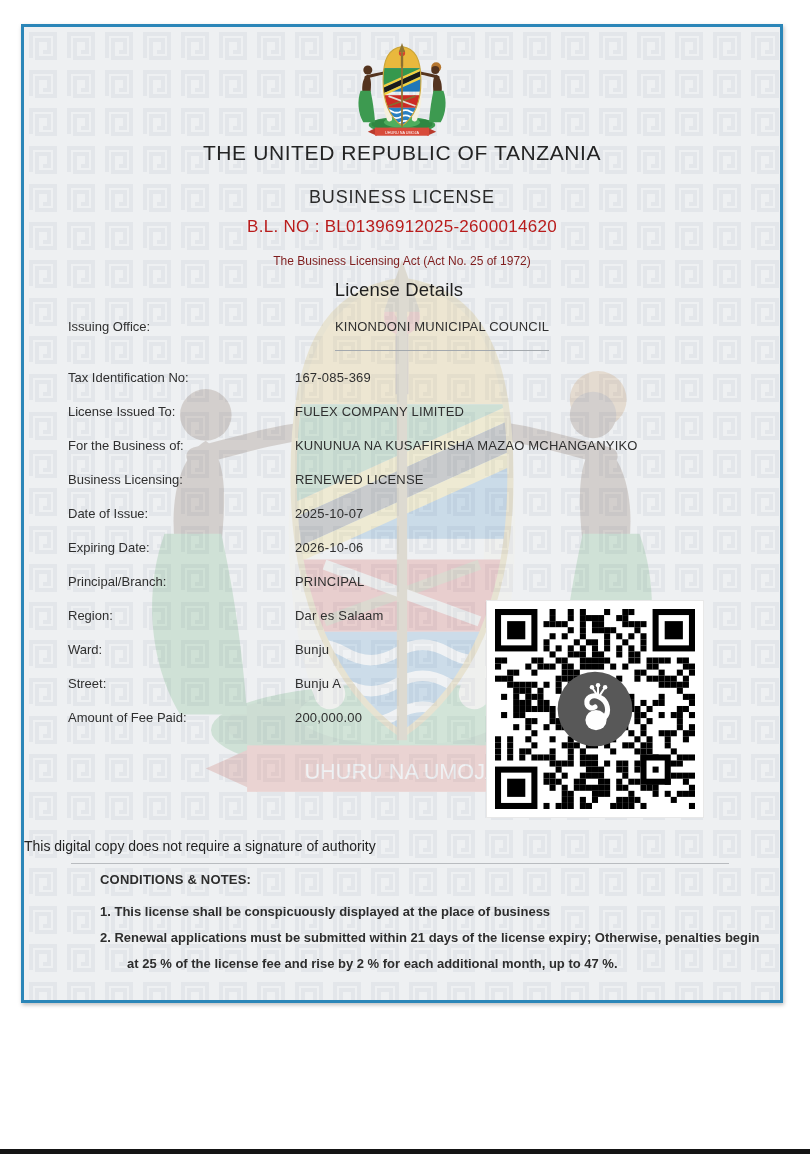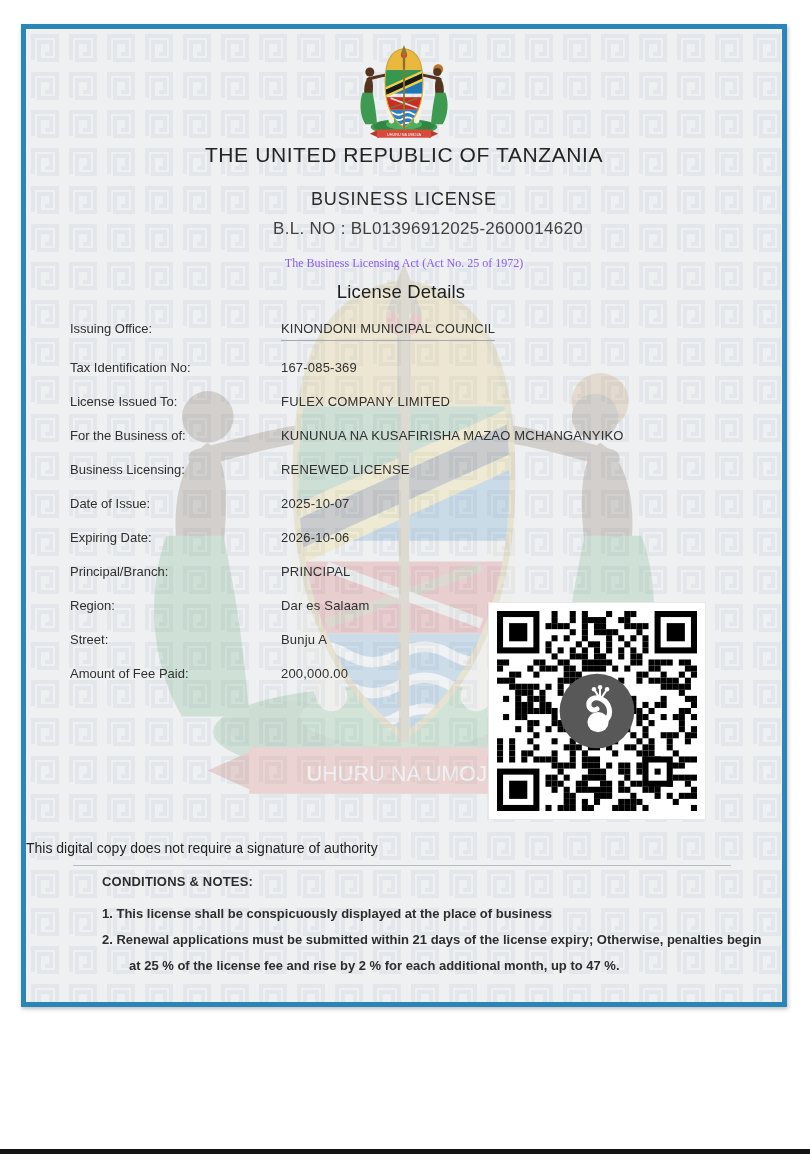--- a/index.html
+++ b/index.html
@@ -4,41 +4,41 @@
 <style>
   html,body{margin:0;padding:0;}
   body{
     width:810px;height:1154px;position:relative;overflow:hidden;
     background:#ffffff;
     font-family:"Liberation Sans", sans-serif;
     -webkit-font-smoothing:antialiased;
   }
   .doc{
     position:absolute;left:21px;top:24px;width:756px;height:973px;
-    background:#eef0f2;border:5px solid #0f766e;
+    background:#eef0f2;border:3px solid #0f766e;
     box-shadow: inset 0 0 0 3px #bfdbec, 1px 2px 4px rgba(0,0,0,.25);
   }
   .pattern-svg{position:absolute;left:0;top:0;width:100%;height:100%;}
   .watermark{position:absolute;left:50%;top:233px;transform:translateX(-50%);
     width:620px;height:568px;opacity:.17;}
   .content{position:absolute;left:0;top:0;width:100%;height:100%;}
   .coa{position:absolute;top:16px;left:50%;transform:translateX(-50%);width:108px;height:99px;}
   .center-line{position:absolute;left:0;width:100%;text-align:center;}
   .title{top:114px;font-size:21px;color:#242424;letter-spacing:.6px;}
   .subtitle{top:160px;font-size:18px;color:#2a2a2a;letter-spacing:.8px;}
   .blno{top:190px;font-size:17px;color:#41aadc;letter-spacing:.3px;}
-  .act{top:227px;font-size:12px;color:#8b5cf6;font-family:Liberation Serif, serif;}
+  .act{top:227px;font-size:12px;color:#7f1d1d;}
   .sections{position:absolute;left:20px;top:252px;width:710px;}
   .section-heading{font-size:18.5px;color:#1f1f1f;margin:22px 0 18px 0;letter-spacing:.2px;text-align:center;}
   .section-heading.first{margin-top:0;}
   .field-row{display:grid;grid-template-columns:235px 1fr;margin-bottom:19px;
-    font-size:13px;color:#2f2f2f;line-height:15px;}
+    font-size:13px;color:#2f2f2f;line-height:15px;gap:16px;}
   .field-label{padding-left:24px;}
   .field-value{letter-spacing:.2px;}
-  .field-value.underlined{border-bottom:1px solid #a4a9ae;width:max-content;padding-bottom:4px;}
+  .field-value.underlined{border-bottom:1px solid #a4a9ae;width:max-content;padding-bottom:16px;margin-left:40px;}
   .qr-box{position:absolute;left:463px;top:574px;width:216px;height:216px;background:#ffffff;
     display:flex;align-items:center;justify-content:center;box-shadow:0 0 0 1px #e8e8e8;}
   .sig-note{position:absolute;top:811px;left:0;width:100%;text-align:left;
     font-size:14px;color:#222;}
   .divider{position:absolute;top:836px;left:47px;width:658px;height:0;
     border-top:1px solid #b9bcc0;}
   .conditions{position:absolute;top:845px;left:76px;width:670px;
     font-size:13px;color:#2d2d2d;font-weight:bold;}
   .cond-heading{margin-bottom:11px;line-height:16px;letter-spacing:.2px;}
   .cond-line{line-height:26px;white-space:nowrap;}
@@ -122,21 +122,21 @@
   </svg>
 
   <div class="content">
 
     <svg class="coa" viewBox="0 0 120 110">
       <use href="#coa-symbol"></use>
     </svg>
 
     <div class="center-line title">THE UNITED REPUBLIC OF TANZANIA</div>
     <div class="center-line subtitle">BUSINESS LICENSE</div>
-    <div class="center-line blno" style="color: #404040; padding-left: 24px;">B.L. NO : BL01396912025-2600014620</div>
+    <div class="center-line blno" style="color: #b91c1c;">B.L. NO : BL01396912025-2600014620</div>
     <div class="center-line act">The Business Licensing Act (Act No. 25 of 1972)</div>
 
     <div class="sections">
       <div class="section-heading first">License Details</div>
       <div>
 
           <div class="field-row">
             <div class="field-label">Issuing Office:</div>
             <div class="field-value underlined">KINONDONI MUNICIPAL COUNCIL</div>
           </div>
@@ -177,20 +177,24 @@
           </div>
         </div>
 
       <div>
 
           <div class="field-row">
             <div class="field-label">Region:</div>
             <div class="field-value">Dar es Salaam</div>
           </div>
 
+          <div class="field-row">
+            <div class="field-label">Ward:</div>
+            <div class="field-value">Bunju</div>
+          </div>
 
           <div class="field-row">
             <div class="field-label">Street:</div>
             <div class="field-value">Bunju A</div>
           </div>
         </div>
 
       <div>
 
           <div class="field-row">

